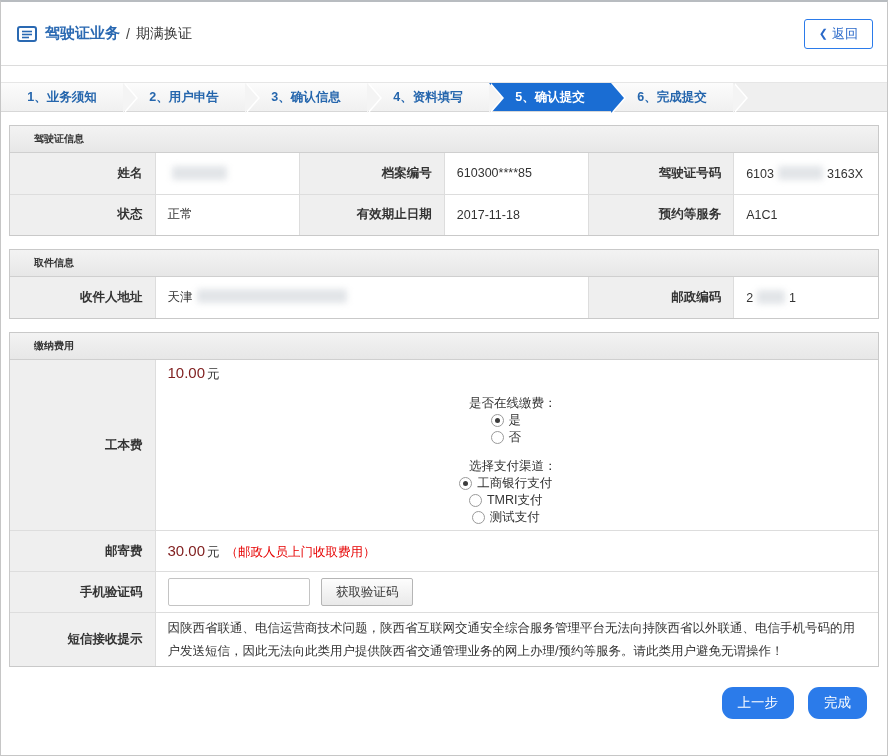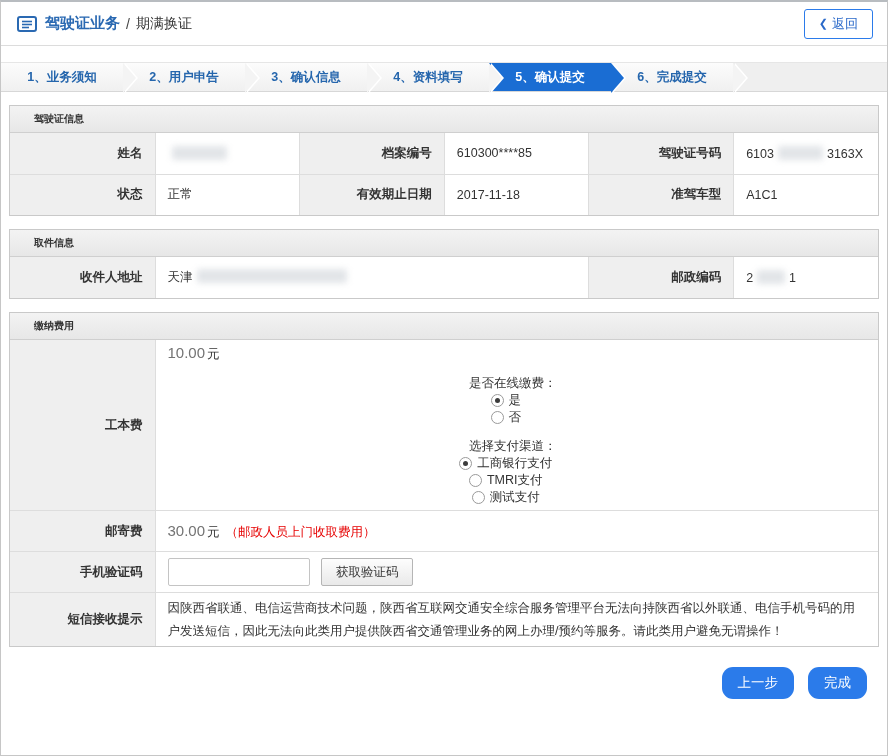--- a/index.html
+++ b/index.html
@@ -1,21 +1,21 @@
 <!DOCTYPE html>
 <html><head>
 <meta charset="utf-8">
 <style>
   * { box-sizing: border-box; margin: 0; padding: 0; }
   html,body { background:#fff; }
   body { font-family:"Liberation Sans","DejaVu Sans",sans-serif; width:888px; }
   .page { width:888px; height:756px; border:1px solid #c6c6c6; border-top:2px solid #b8bcc0; background:#fff; overflow:hidden; }
 
   
-  .topbar { height:44px; display:flex; align-items:center; padding:0 14px 0 16px; border-bottom:1px solid #dcdcdc; background:#fff; }
+  .topbar { height:64px; display:flex; align-items:center; padding:0 14px 0 16px; border-bottom:1px solid #dcdcdc; background:#fff; }
   .doc-icon { display:inline-flex; margin-right:8px; }
   .title-main { color:#2a69b2; font-size:15px; font-weight:bold; }
   .title-sep { color:#444; font-size:14px; margin:0 6px; }
   .title-sub { color:#333; font-size:14px; }
   .btn-back { margin-left:auto; background:#fff; border:1px solid #2b7bea; color:#2a69c9; border-radius:3px; font-size:13px; padding:5px 14px; cursor:pointer; display:inline-flex; align-items:center; gap:4px; font-family:inherit; }
   .btn-back .chev { font-size:11px; font-weight:bold; }
 
   
   .steps { display:flex; height:30px; margin-top:16px; background:#efefef; border-top:1px solid #e6e6e6; border-bottom:1px solid #d7d7d7; }
   .step { position:relative; width:122px; flex:0 0 auto; display:flex; align-items:center; justify-content:center; background:linear-gradient(#fcfcfc,#f0f0f0); color:#2566ad; font-size:12.5px; font-weight:bold; cursor:pointer; }
@@ -37,21 +37,21 @@
   table.grid tr:first-child td { border-top:none; }
   table.grid td:first-child { border-left:none; }
   td.lbl { background:#efefef; text-align:right; font-weight:bold; color:#333; }
   td.val { background:#fff; text-align:left; }
 
   .redact { display:inline-block; height:14px; background:#e2e5e8; border-radius:2px; filter:blur(3px); vertical-align:-2px; margin:0 4px; }
   .w28{width:28px;} .w45{width:45px;} .w55{width:55px;} .w70{width:70px;} .w150{width:150px;}
 
   
   td.fee-cell { padding:10px 12px; }
-  .amount { color:#737373; font-size:15px; }
+  .amount { color:#7f1d1d; font-size:15px; }
   .yuan { color:#333; font-size:12.5px; margin-left:2px; }
   .note { color:#e60000; font-size:12.5px; margin-left:6px; }
   .fee-line { display:flex; align-items:center; margin-top:12px; font-size:12.5px;flex-direction:column; }
   .q { color:#333; margin-right:8px; }
   .radio { display:inline-flex; align-items:center; margin-right:22px; cursor:pointer; }
   .radio i { width:13px; height:13px; border:1px solid #9a9a9a; border-radius:50%; background:#fff; display:inline-block; margin-right:5px; position:relative; }
   .radio.checked i::after { content:""; position:absolute; left:3px; top:3px; right:3px; bottom:3px; background:#3c3c3c; border-radius:50%; }
 
   .code-input { width:142px; height:28px; border:1px solid #c4c4c4; border-radius:2px; padding:0 6px; font-size:13px; font-family:inherit; vertical-align:middle; }
   .btn-code { height:28px; margin-left:8px; padding:0 14px; background:linear-gradient(#fdfdfd,#e9e9e9); border:1px solid #b5b5b5; border-radius:2px; font-size:12.5px; color:#333; cursor:pointer; vertical-align:middle; font-family:inherit; }
@@ -127,21 +127,21 @@
           <td class="lbl">档案编号</td>
           <td class="val">610300****85</td>
           <td class="lbl">驾驶证号码</td>
           <td class="val"><span>6103</span><span class="redact w45"></span><span>3163X</span></td>
         </tr>
         <tr>
           <td class="lbl">状态</td>
           <td class="val">正常</td>
           <td class="lbl">有效期止日期</td>
           <td class="val">2017-11-18</td>
-          <td class="lbl">准驾车型</td>
+          <td class="lbl">预约等服务</td>
           <td class="val">A1C1</td>
         </tr>
       </tbody>
         </table>
     </section>
 
     <section class="panel">
       <div class="panel-title">取件信息</div>
       <table class="grid">
         <colgroup>

